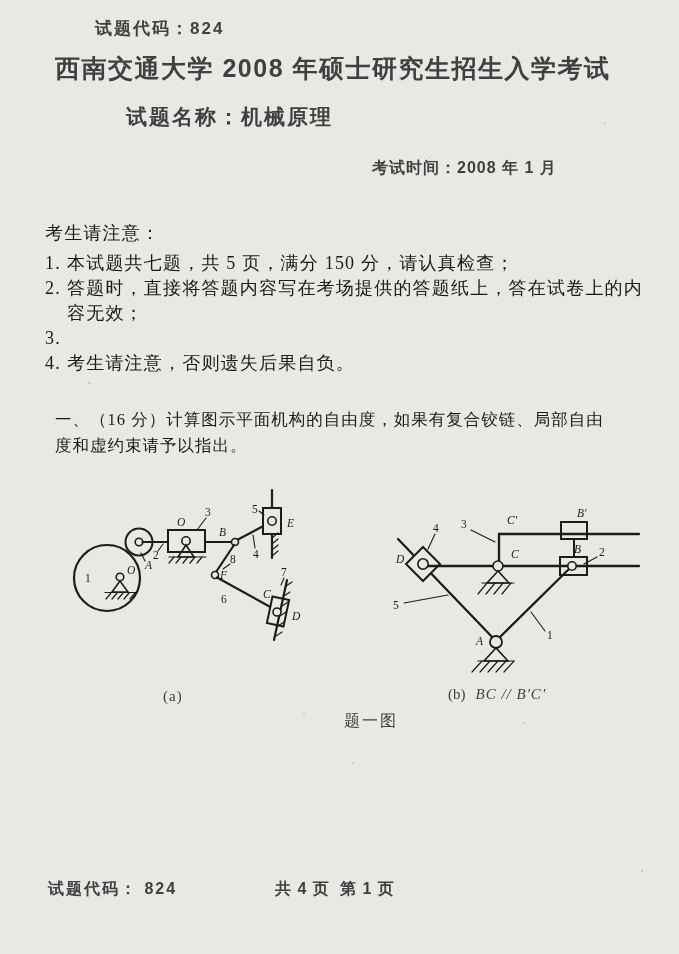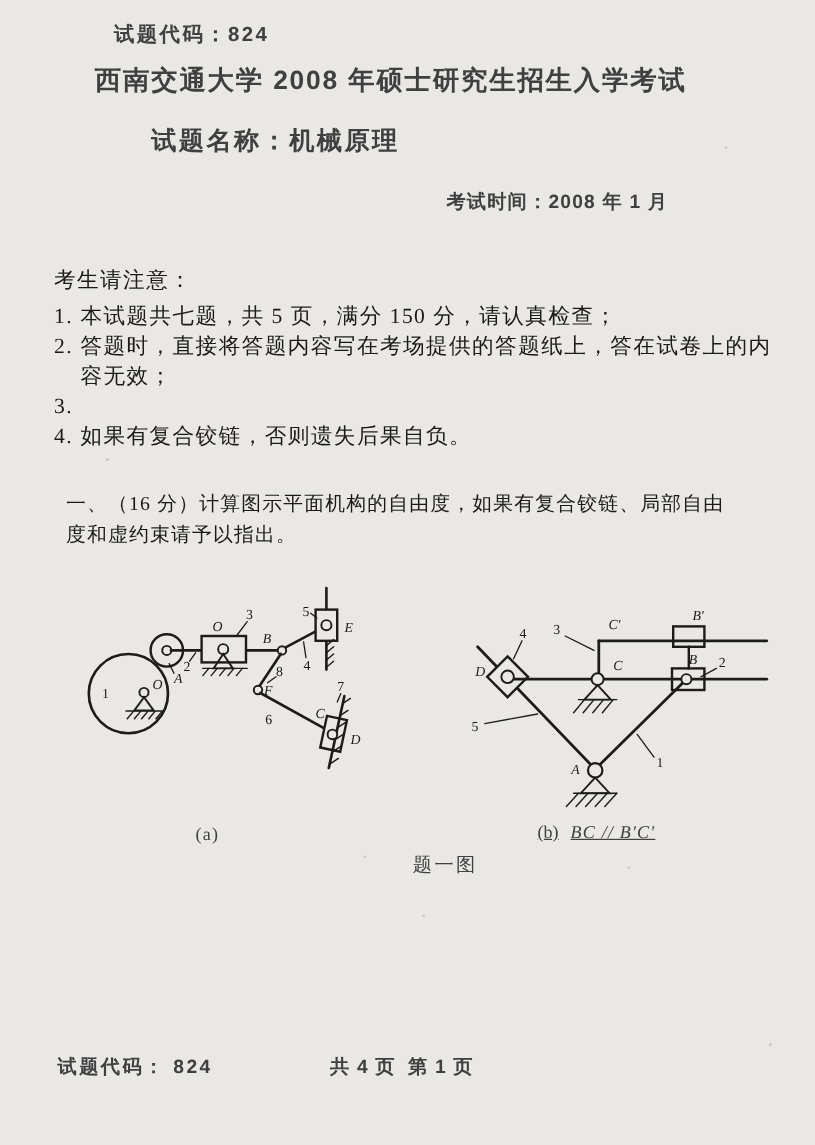--- a/index.html
+++ b/index.html
@@ -6,34 +6,34 @@
   body{
     width:679px;height:954px;position:relative;overflow:hidden;
     background:#e9e8e4;
     font-family:"Liberation Serif",serif;
     color:#1b1a18;
   }
   .t{position:absolute;white-space:nowrap;color:#404040;}
   .hei{font-family:"Liberation Sans",sans-serif;font-weight:bold;}
   .song{font-family:"Liberation Serif",serif;}
   .header-code{left:95px;top:17px;font-size:17px;letter-spacing:2px;}
-  .main-title{left:55px;top:52px;font-size:22px;letter-spacing:1.5px;margin-left:24px;}
+  .main-title{left:55px;top:52px;font-size:25px;letter-spacing:1.5px;}
   .subject{left:126px;top:103px;font-size:21px;letter-spacing:2px;}
   .exam-time{left:372px;top:147px;font-size:16px;letter-spacing:1px;margin-top:11px;}
   .notes{position:absolute;left:45px;top:221px;width:600px;font-size:18px;letter-spacing:1.2px;}
   .notes-heading{margin:0 0 6px 0;}
   .note-item{display:flex;line-height:25px;}
   .note-num{width:22px;flex:0 0 22px;}
   .question{position:absolute;left:55px;top:407px;width:564px;
     font-size:16.5px;letter-spacing:1px;line-height:26px;color:#1b1a18;}
   .fig{position:absolute;}
   .fig-a{left:50px;top:478px;}
   .fig-b{left:368px;top:482px;}
   .cap-a{left:163px;top:688px;font-size:15px;letter-spacing:1px;}
-  .cap-b{left:448px;top:686px;font-size:15px;text-decoration:underline;}
+  .cap-b{left:448px;top:686px;font-size:15px;}
   .cap-b .formula{font-style:italic;margin-left:10px;letter-spacing:1px;}
   .cap-main{left:344px;top:711px;font-size:16px;letter-spacing:2px;}
   .footer-code{left:48px;top:879px;font-size:16px;letter-spacing:2px;}
   .footer-total{left:275px;top:879px;font-size:16px;letter-spacing:1px;}
   .footer-page{left:340px;top:879px;font-size:16px;letter-spacing:1px;}
   svg{overflow:visible;}
   svg .lbl{font-family:"Liberation Serif",serif;font-size:11.5px;fill:#1b1a18;}
   svg .it{font-style:italic;}
   .speck{position:absolute;border-radius:50%;background:#a9a7a0;opacity:.55;}
 </style>
@@ -53,21 +53,21 @@
   </div>
   <div class="note-item">
     <span class="note-num">2.</span>
     <span>答题时，直接将答题内容写在考场提供的答题纸上，答在试卷上的内容无效；</span>
   </div>
   <div class="note-item">
     <span class="note-num">3.</span>
   </div>
   <div class="note-item">
     <span class="note-num">4.</span>
-    <span>如果有复合铰链，否则遗失后果自负。</span>
+    <span>考生请注意，否则遗失后果自负。</span>
   </div>
 </div>
 
 <div class="question song">一、（16 分）计算图示平面机构的自由度，如果有复合铰链、局部自由度和虚约束请予以指出。</div>
 
 <svg class="fig fig-a" width="310" height="230" viewBox="0 0 310 230">
   <g stroke="#1d1c1a" fill="none" stroke-width="2.2" stroke-linecap="round">
 
     <circle cx="57" cy="100" r="33"></circle>
     <circle cx="70" cy="99" r="3.8" fill="#e9e8e4" stroke-width="1.6"></circle>

